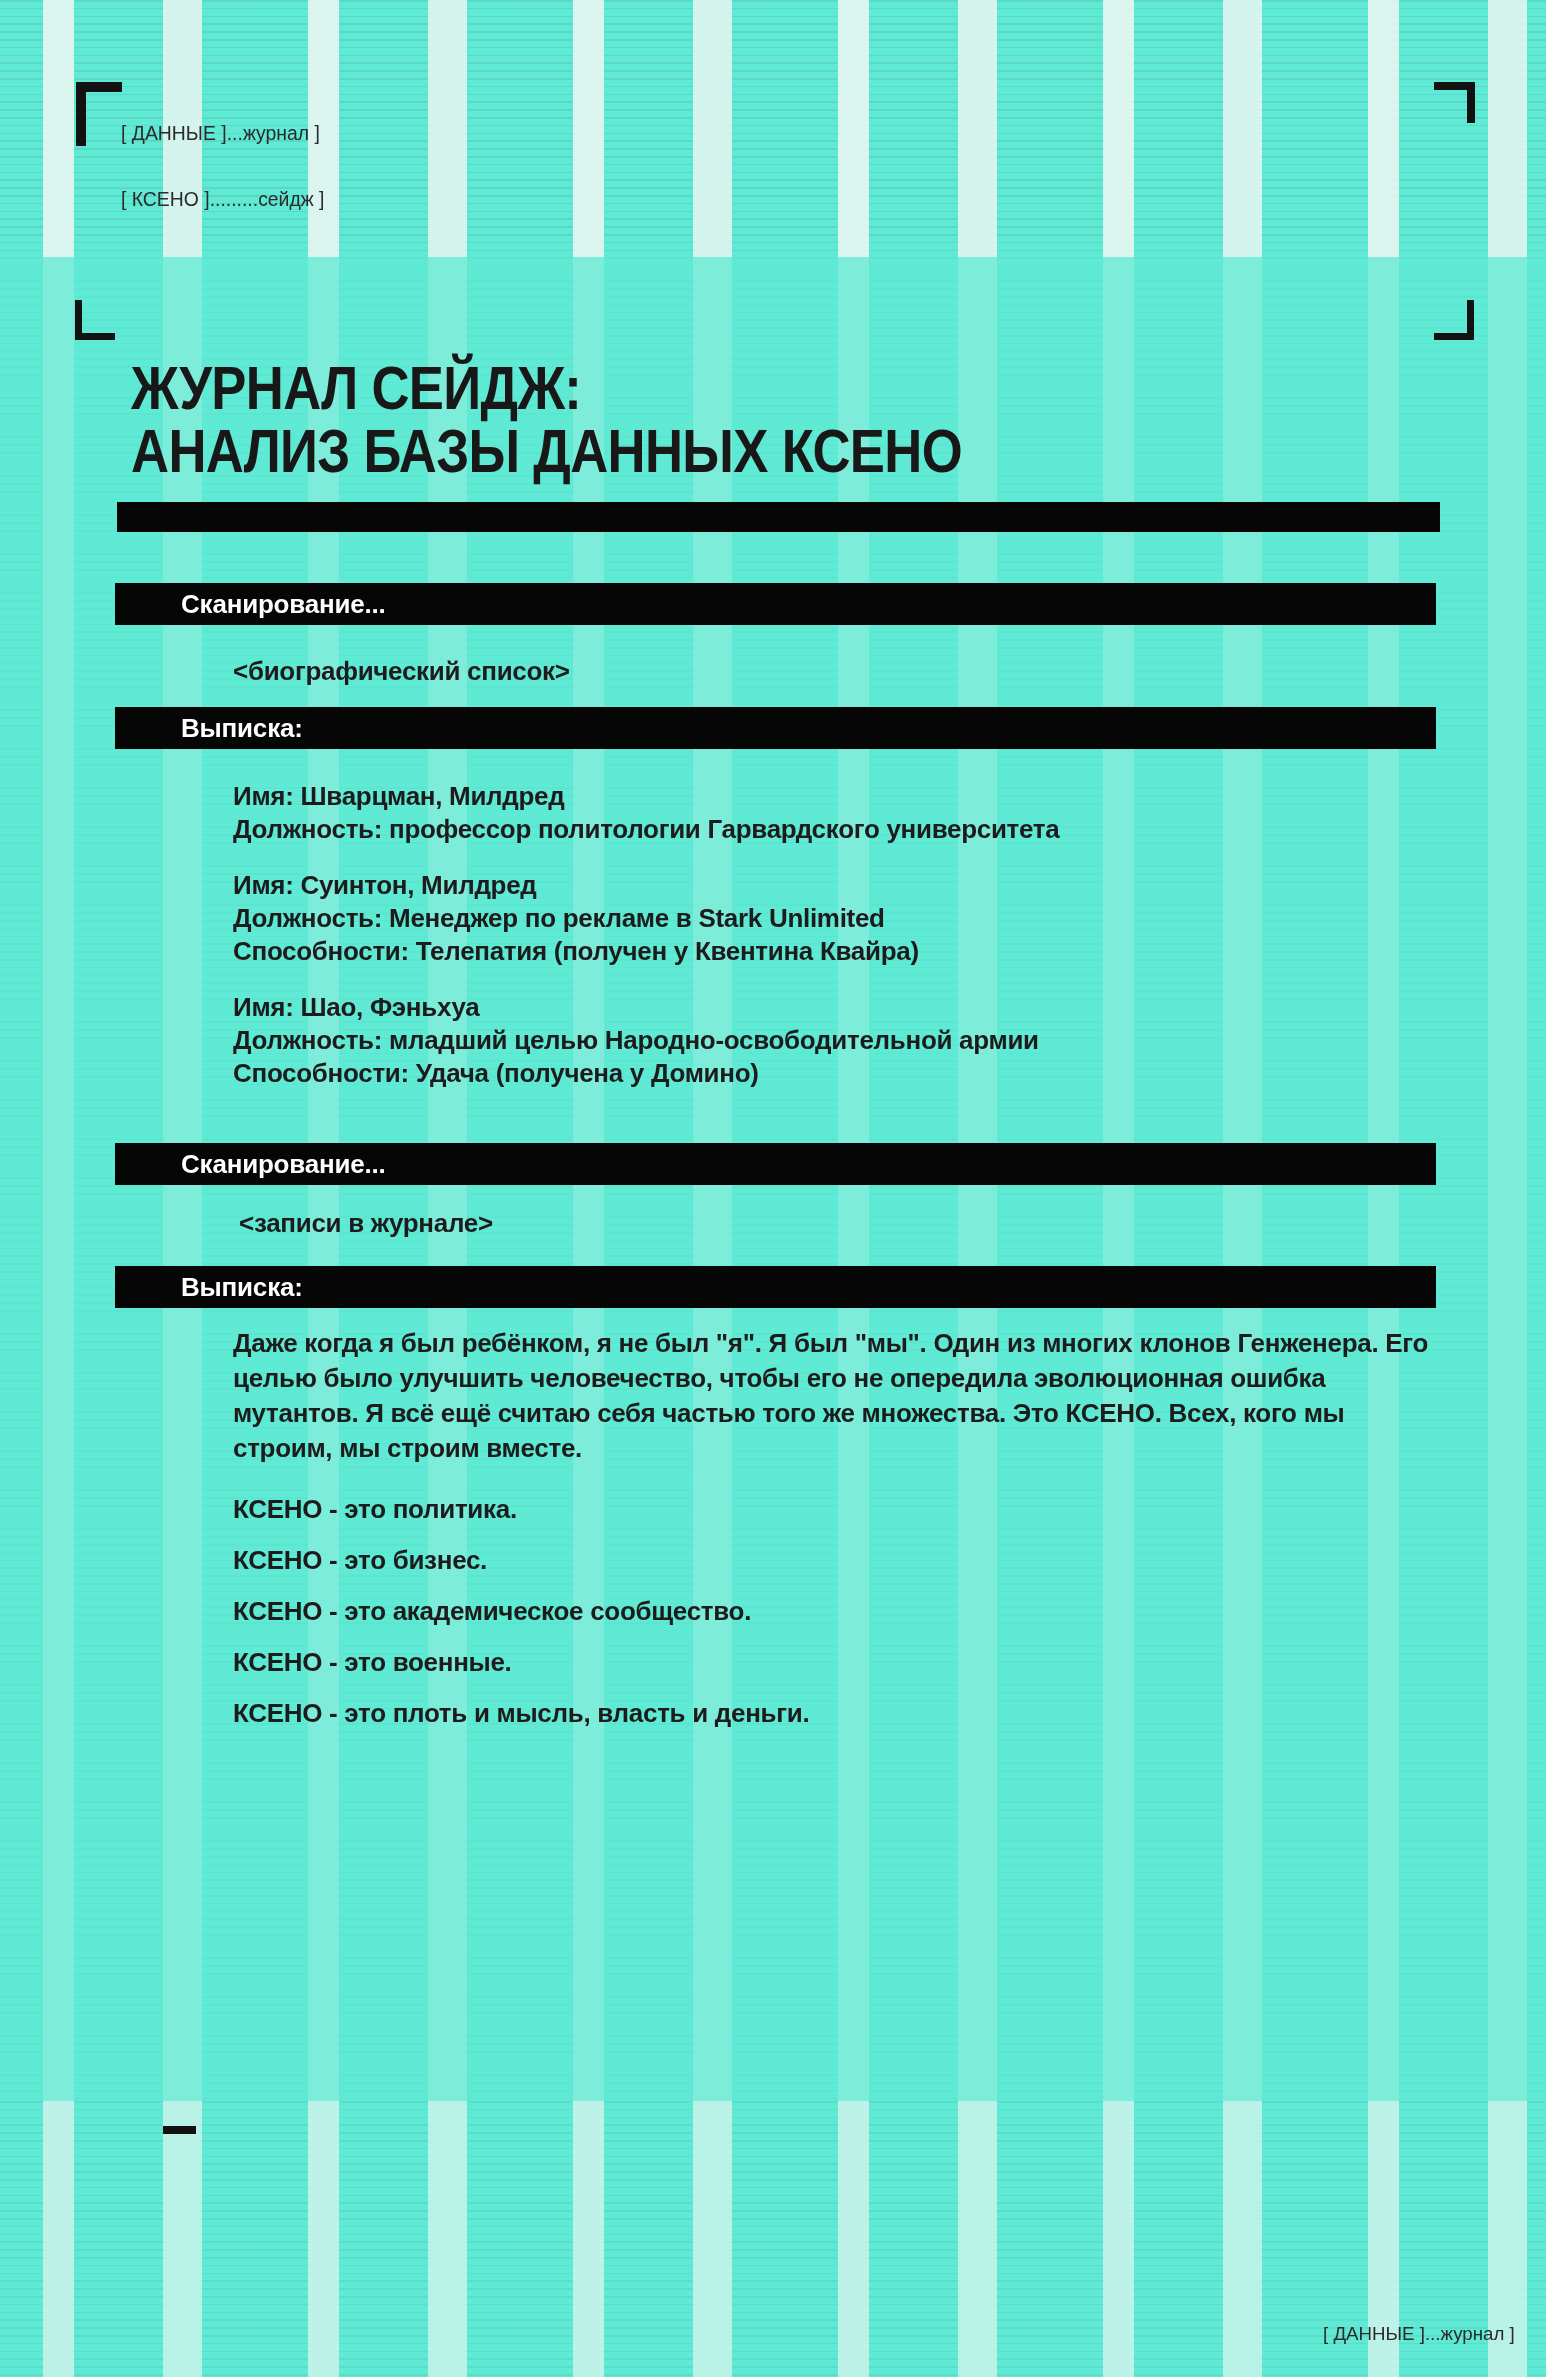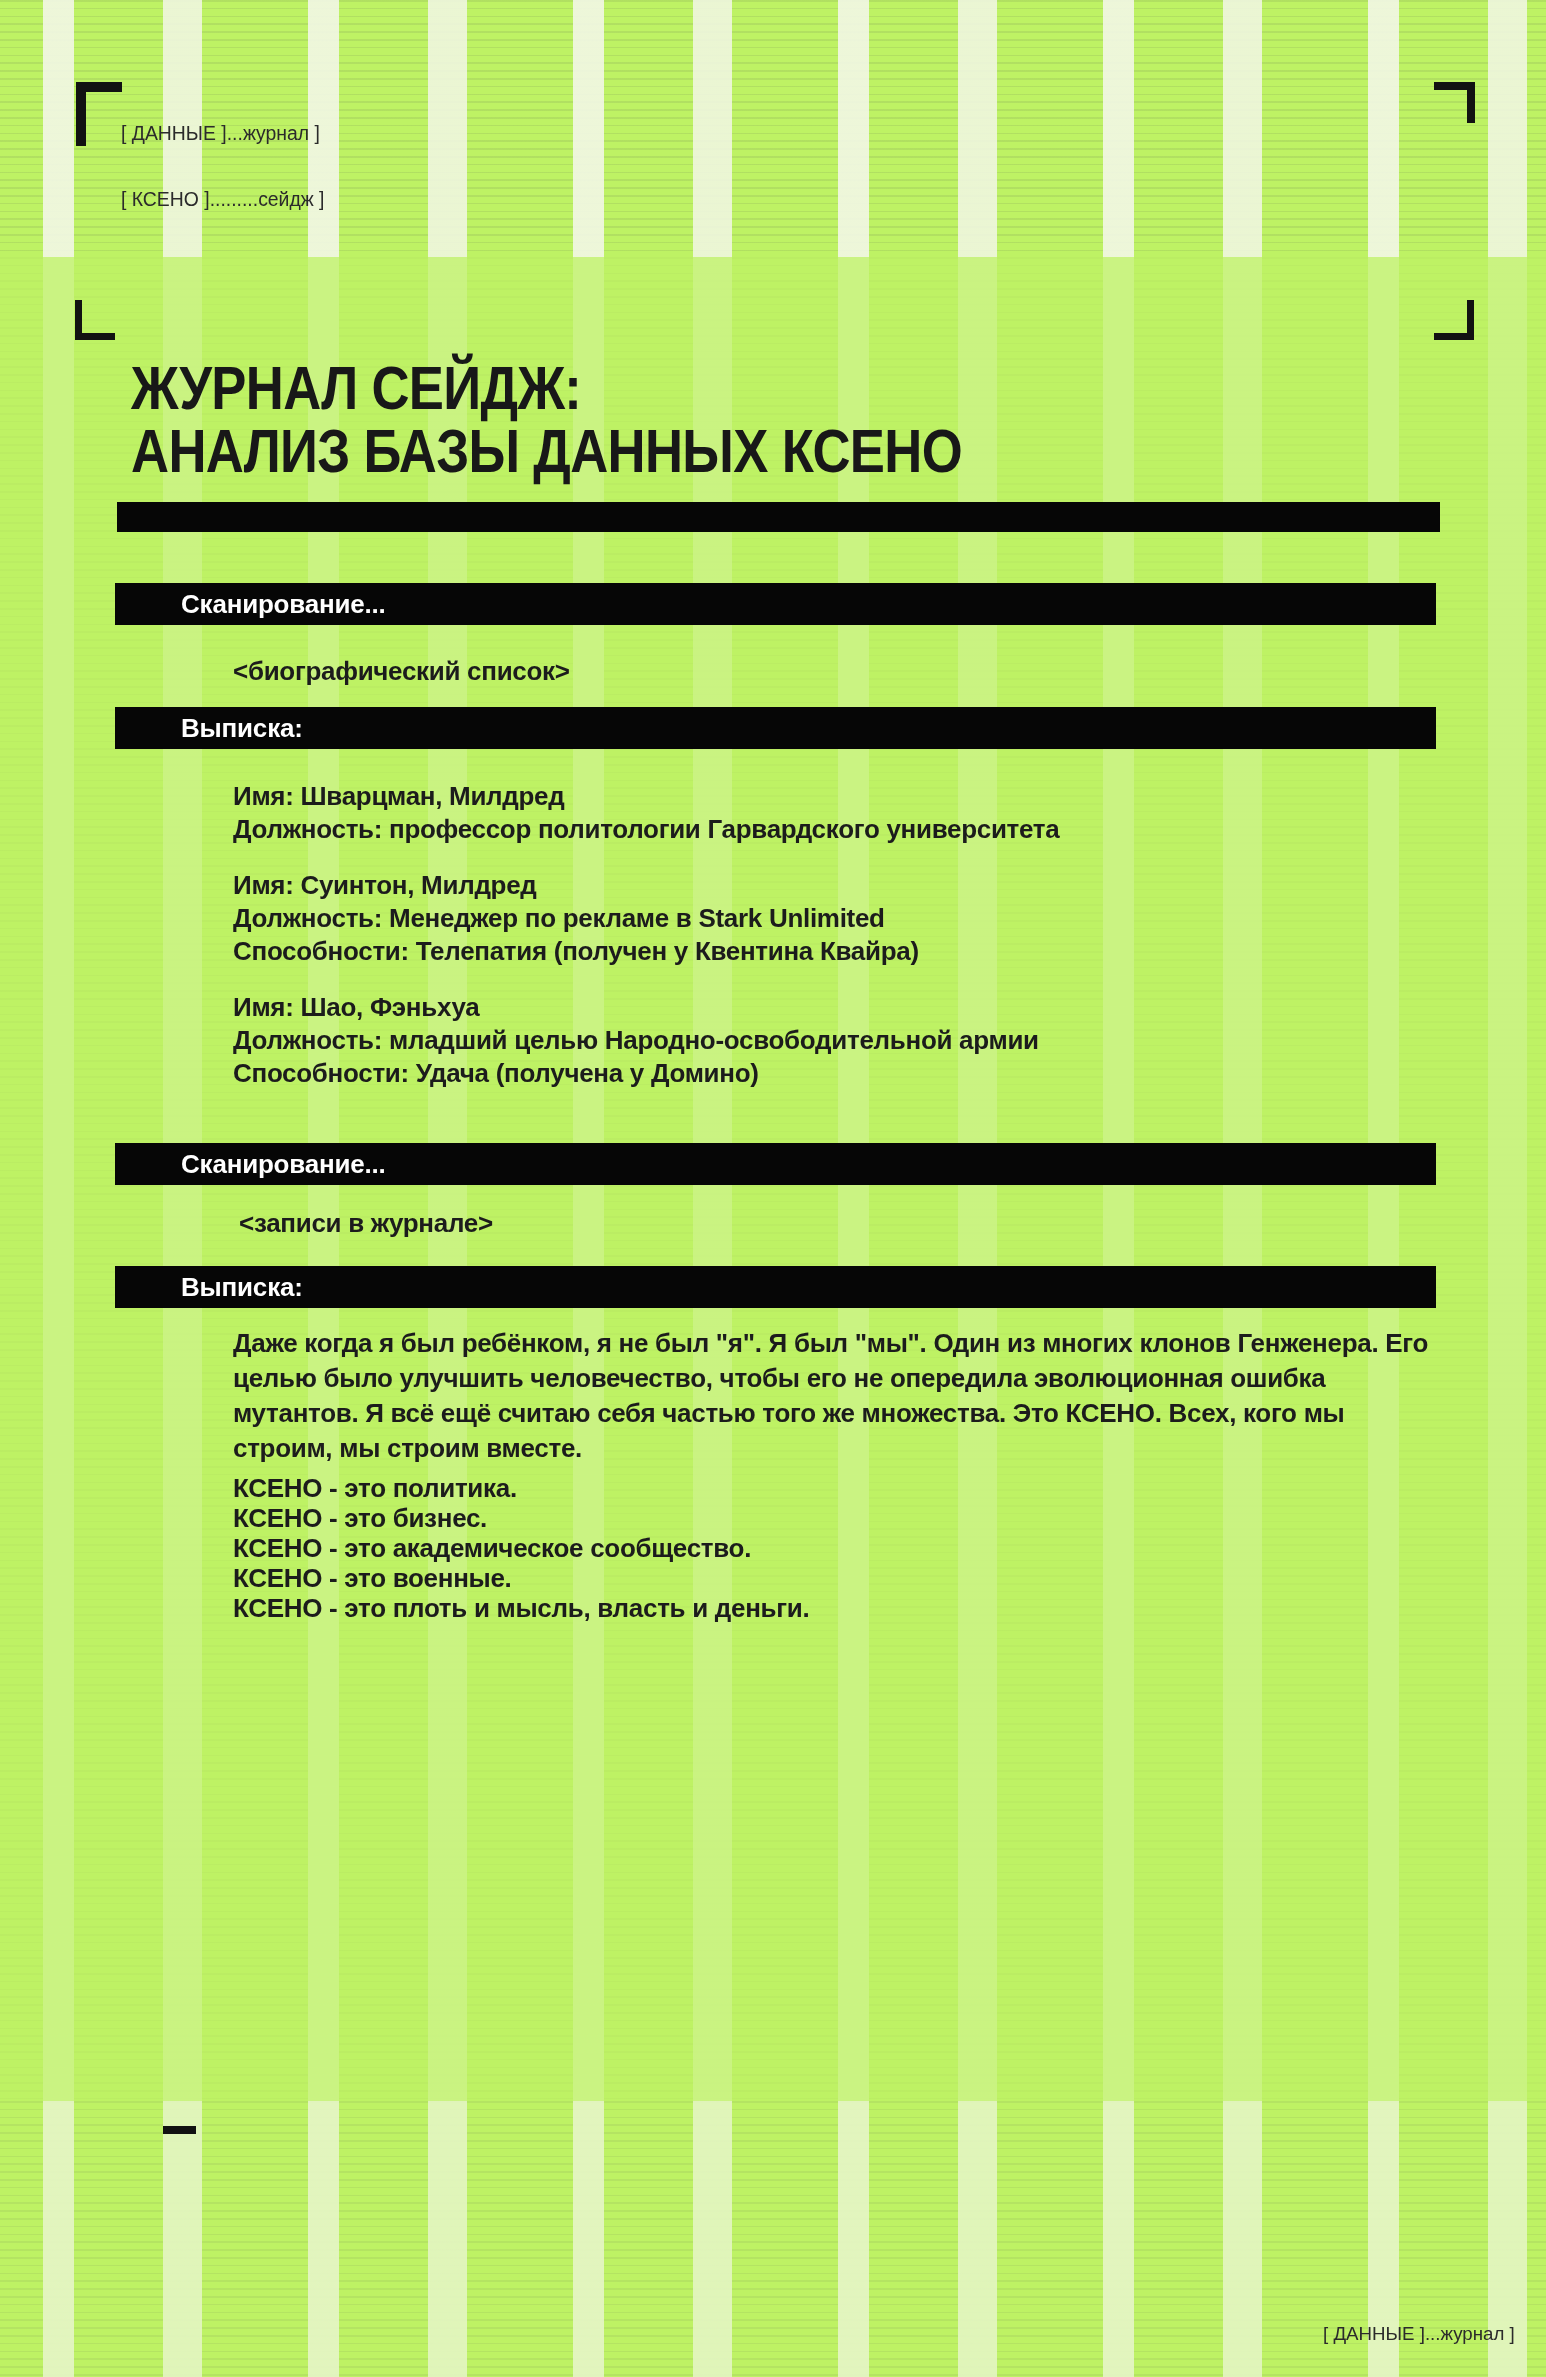--- a/index.html
+++ b/index.html
@@ -1,19 +1,19 @@
 <!DOCTYPE html>
 <html style="font-size:12.4px"><head>
 <meta charset="utf-8">
 <style>
   html,body{margin:0;padding:0;background:#e8e7e5;}
   .page{
     position:relative;
     width:1547px;height:2377px;
-    background:#bef264;
+    background:#5eead4;
     overflow:hidden;
     font-family:"Liberation Sans","DejaVu Sans",sans-serif;
     color:#1f1f1f;
   }
   
   .tex{
     position:absolute;left:0;right:0;pointer-events:none;z-index:0;
     background-image:
       repeating-linear-gradient(90deg,
         rgba(248,247,245,0) 0 43px,  rgba(248,247,245,.95) 43px 74px,
@@ -61,21 +61,21 @@
   .query1{left:233px;top:655px;line-height:33px;}
   .query2{left:239px;top:1207px;line-height:33px;}
 
   .bios{left:233px;top:780px;}
   .bio{line-height:33px;margin-bottom:23px;}
   .bio div{white-space:nowrap;}
 
   .paragraph{left:233px;top:1326px;width:1214px;line-height:35px;}
 
   .statements{left:233px;top:1473px;line-height:30px;}
-  .statements div{white-space:nowrap;}
+  .statements div{white-space:nowrap;margin-top:21px;}
 
   .dash{left:163px;top:2126px;width:33px;height:7.8px;background:#121212;}
 </style>
 </head>
 <body>
 
 <div class="page">
 
   <div class="tex tex-top"></div>
   <div class="tex tex-mid"></div>

